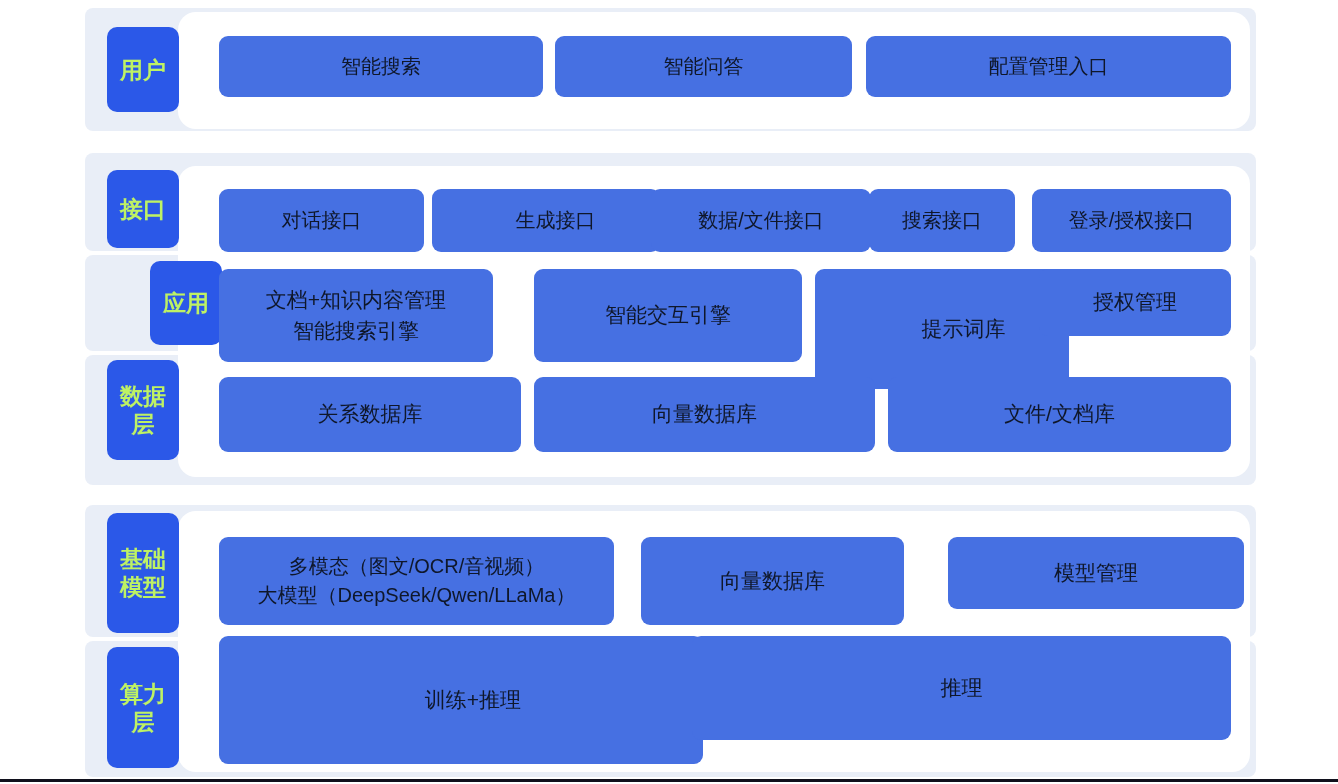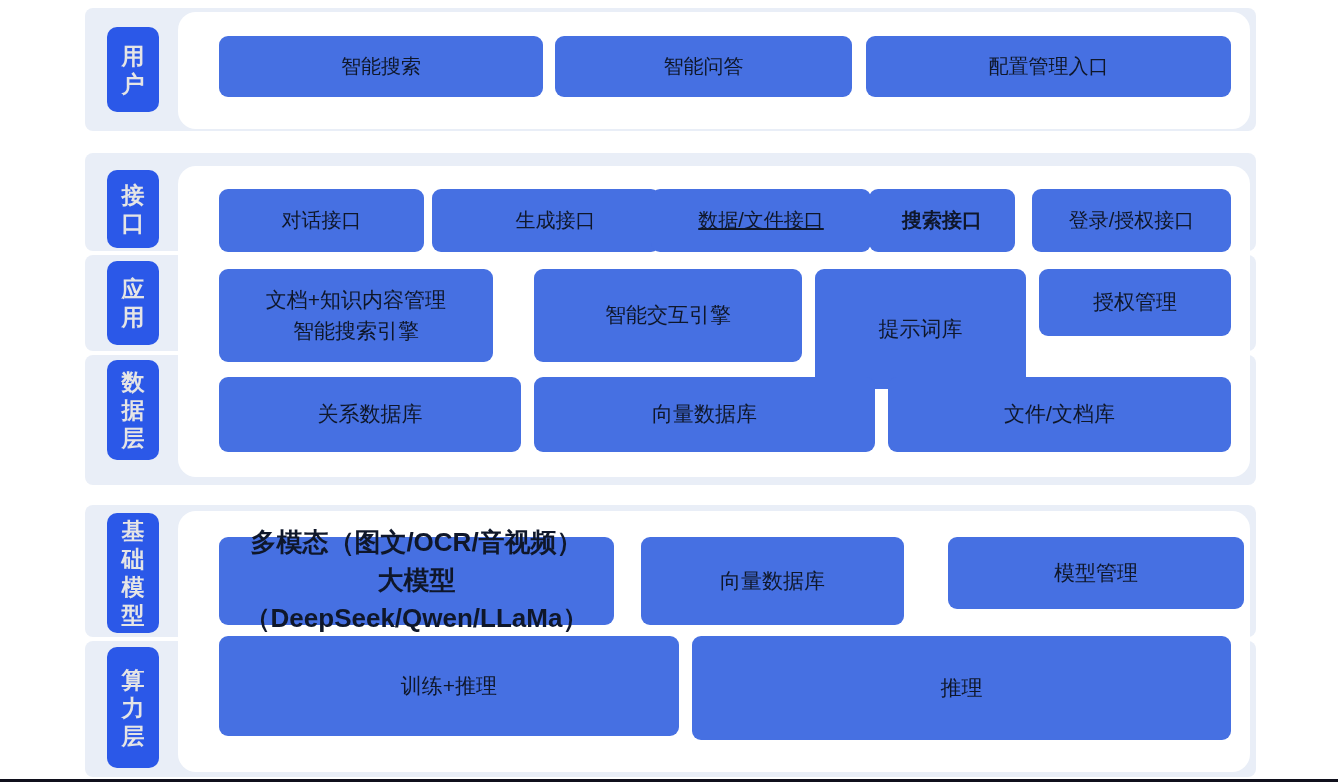--- a/index.html
+++ b/index.html
@@ -21,24 +21,24 @@
   .panel {
     position: absolute;
     left: 178px;
     width: 1072px;
     background: #ffffff;
     border-radius: 18px;
   }
   .vlabel {
     position: absolute;
     left: 107px;
-    width: 52px;
+    width: 72px;
     background: #2b58e8;
     border-radius: 10px;
-    color: #e5e5e5;
+    color: #bef264;
     font-size: 23px;
     font-weight: bold;
     line-height: 28px;
     display: flex;
     align-items: center;
     justify-content: center;
     text-align: center;
     box-sizing: border-box;
     padding: 4px 11px;
     word-break: break-all;
@@ -51,21 +51,21 @@
     color: #0f172a;
     font-size: 20px;
     display: flex;
     align-items: center;
     justify-content: center;
     text-align: center;
     white-space: pre-line;
     line-height: 1.45;
   }
   .box.big { font-size: 21px; }
-  .box.mm { font-size: 26px; font-weight: bold; }
+  .box.mm { font-size: 20px; }
   #bottom-line {
     position: absolute;
     left: 0; top: 779px;
     width: 1338px; height: 3px;
     background: #10101c;
   }
 </style>
 </head>
 <body>
 
@@ -77,48 +77,48 @@
   <div class="box" style="left:219px; top:36px; width:324px; height:61px;">智能搜索</div>
   <div class="box" style="left:555px; top:36px; width:297px; height:61px;">智能问答</div>
   <div class="box" style="left:866px; top:36px; width:365px; height:61px;">配置管理入口</div>
 
   <div class="band" style="top:153px; height:98px;"></div>
   <div class="band" style="top:255px; height:96px;"></div>
   <div class="band" style="top:355px; height:130px;"></div>
   <div class="panel" style="top:166px; height:311px;"></div>
 
   <div class="vlabel" style="top:170px; height:78px;">接口</div>
-  <div class="vlabel" style="top:261px; height:84px;">应用</div>
+  <div class="vlabel" style="top:261px; height:84px;margin-left:43px;">应用</div>
   <div class="vlabel" style="top:360px; height:100px;">数据层</div>
 
   <div class="box" style="left:219px; top:189px; width:205px; height:63px;">对话接口</div>
   <div class="box" style="left:432px; top:189px; width:209px; height:63px;padding-left:19px;">生成接口</div>
-  <div class="box" style="left:651px; top:189px; width:220px; height:63px;text-decoration:underline;">数据/文件接口</div>
-  <div class="box" style="left:869px; top:189px; width:146px; height:63px;font-weight:bold;">搜索接口</div>
+  <div class="box" style="left:651px; top:189px; width:220px; height:63px;">数据/文件接口</div>
+  <div class="box" style="left:869px; top:189px; width:146px; height:63px;">搜索接口</div>
   <div class="box" style="left:1032px; top:189px; width:199px; height:63px;">登录/授权接口</div>
 
   <div class="box big" style="left:219px; top:269px; width:274px; height:93px;">文档+知识内容管理
 智能搜索引擎</div>
   <div class="box big" style="left:534px; top:269px; width:268px; height:93px;">智能交互引擎</div>
-  <div class="box big" style="left:815px; top:269px; width:211px; height:120px;">提示词库</div>
+  <div class="box big" style="left:815px; top:269px; width:211px; height:120px;padding-left:43px;">提示词库</div>
   <div class="box big" style="left:1039px; top:269px; width:192px; height:67px;">授权管理</div>
 
   <div class="box big" style="left:219px; top:377px; width:302px; height:75px;">关系数据库</div>
   <div class="box big" style="left:534px; top:377px; width:341px; height:75px;">向量数据库</div>
   <div class="box big" style="left:888px; top:377px; width:343px; height:75px;">文件/文档库</div>
 
   <div class="band" style="top:505px; height:132px;"></div>
   <div class="band" style="top:641px; height:136px;"></div>
   <div class="panel" style="top:511px; height:261px;"></div>
 
   <div class="vlabel" style="top:513px; height:120px;">基础模型</div>
   <div class="vlabel" style="top:647px; height:121px;">算力层</div>
 
   <div class="box mm" style="left:219px; top:537px; width:395px; height:88px;">多模态（图文/OCR/音视频）
 大模型（DeepSeek/Qwen/LLaMa）</div>
   <div class="box big" style="left:641px; top:537px; width:263px; height:88px;">向量数据库</div>
   <div class="box big" style="left:948px; top:537px; width:296px; height:72px;">模型管理</div>
 
-  <div class="box big" style="left:219px; top:636px; width:460px; height:100px;">训练+推理</div>
+  <div class="box big" style="left:219px; top:636px; width:460px; height:128px;padding-left:24px;">训练+推理</div>
   <div class="box big" style="left:692px; top:636px; width:539px; height:104px;">推理</div>
 
   <div id="bottom-line"></div>
 </div>
 
 </body></html>

